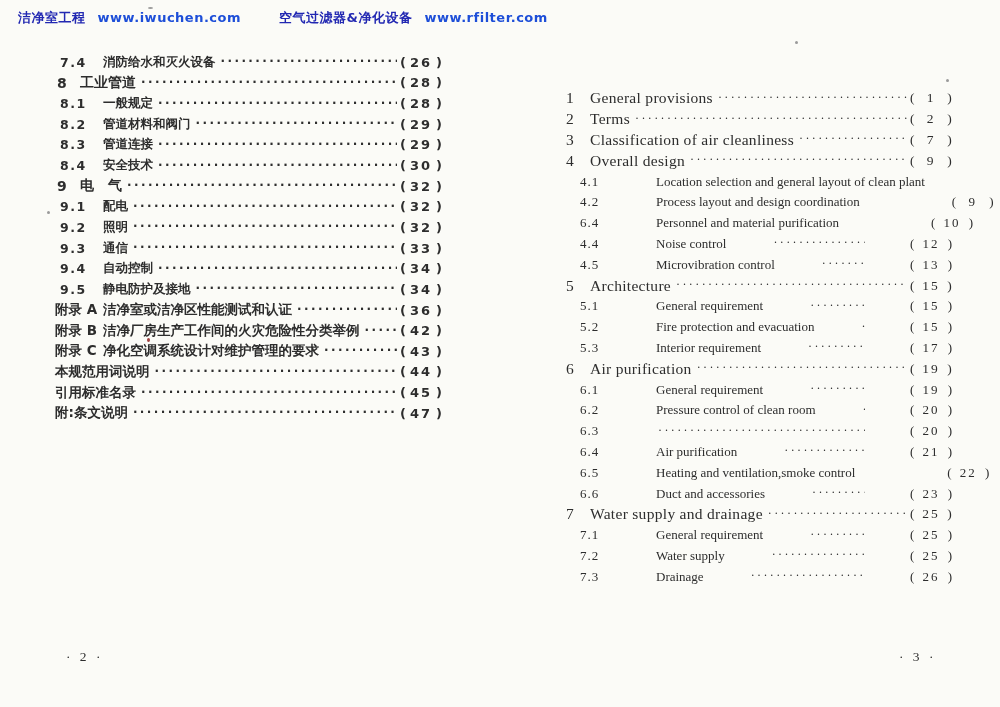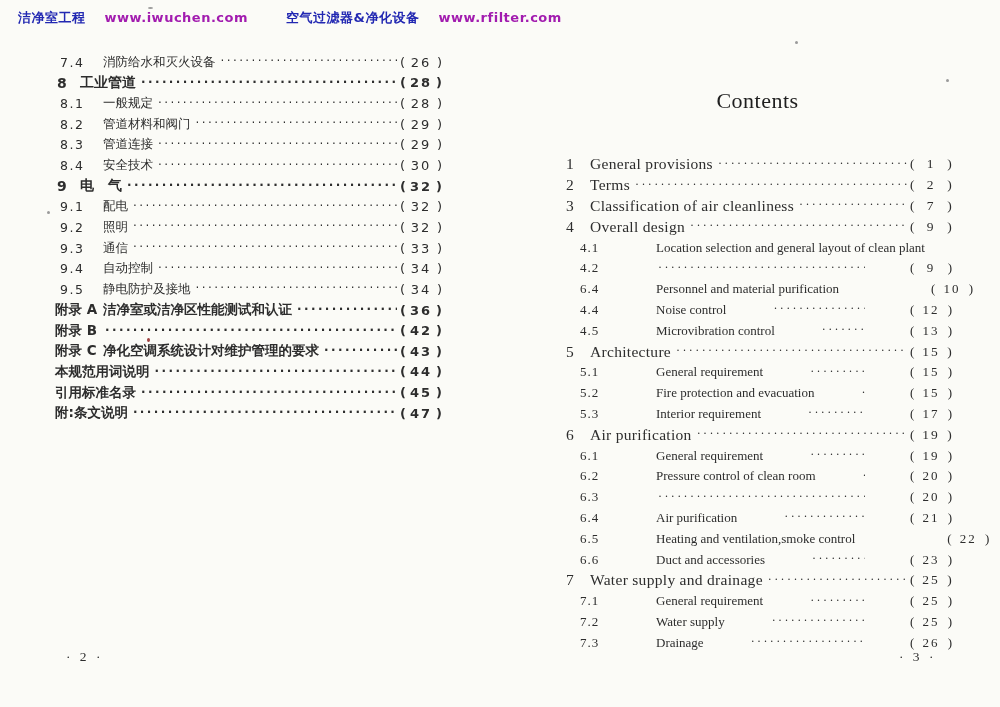--- a/index.html
+++ b/index.html
@@ -10,21 +10,21 @@
   }
   .canvas { position:absolute; inset:0; }
 
   
   .site-header {
     position:absolute; left:18px; top:9px;
     font-family:"DejaVu Sans", sans-serif;
     font-size:13px; font-weight:700; color:#2228b2; letter-spacing:0.5px;
     white-space:nowrap;
   }
-  .site-header .url { margin-left:14px; color:#a21caf; text-decoration:none; }
+  .site-header .url { margin-left:7px; color:#1d4ed8; text-decoration:none; }
   .site-header .gap { display:inline-block; width:28px; }
 
   
   .page { position:absolute; }
   .page-left  { left:55px;  top:52px; width:387px; }
   .page-right { left:563px; top:88px; width:389px; }
 
   .contents-title {
     margin:0 0 40px 0; text-align:center;
     font-family:"Liberation Serif", serif;
@@ -44,21 +44,21 @@
     margin:0 3px 0 2px; position:relative; top:-1px;
   }
   .leader::after {
     content:"········································································································································································";
   }
 
   .pagenum { flex:none; width:42px; display:flex; align-items:center; font-size:13px; color:#2d2d2d; }
   .pg-digits { flex:1; text-align:center; letter-spacing:2px; }
 
   
-  .page-left .lvl-sub { font-size:12.5px; font-weight:400; padding-left:5px;justify-content:space-between; }
+  .page-left .lvl-sub { font-size:12.5px; font-weight:700; padding-left:5px;justify-content:space-between; }
   .page-left .lvl-sub .num { width:43px; letter-spacing:1.5px; }
   .page-left .lvl-main { font-size:14px; font-weight:700; padding-left:2px; }
   .page-left .lvl-main .num { width:23px; }
   .page-left .lvl-appendix { font-size:13.5px; font-weight:700; }
   .page-left .lvl-appendix .num { width:48px; }
 
   
   .page-right .lvl-main { font-size:15.5px; letter-spacing:0.3px; padding-left:3px; }
   .page-right .lvl-main .num { width:24px; }
   .page-right .lvl-main .pagenum { font-size:13.5px; }
@@ -221,20 +221,21 @@
           <span class="title">洁净室或洁净区性能测试和认证</span>
           <span class="leader"></span>
           <span class="pagenum">
             <span>(</span>
             <span class="pg-digits">36</span>
             <span>)</span>
           </span>
         </div>
         <div class="toc-row lvl-appendix">
           <span class="num">附录 B</span>
+          <span class="title">洁净厂房生产工作间的火灾危险性分类举例</span>
           <span class="leader"></span>
           <span class="pagenum">
             <span>(</span>
             <span class="pg-digits">42</span>
             <span>)</span>
           </span>
         </div>
         <div class="toc-row lvl-appendix">
           <span class="num">附录 C</span>
           <span class="title">净化空调系统设计对维护管理的要求</span>
@@ -269,21 +270,20 @@
           <span class="pagenum">
             <span>(</span>
             <span class="pg-digits">47</span>
             <span>)</span>
           </span>
         </div>
       </div>
   </div>
 
   <div class="page page-right">
-    <h1 class="contents-title">Contents</h1>
     <div class="rows">
         <div class="toc-row lvl-main">
           <span class="num">1</span>
           <span class="title">General provisions</span>
           <span class="leader"></span>
           <span class="pagenum">
             <span>(</span>
             <span class="pg-digits">1</span>
             <span>)</span>
           </span>
@@ -323,20 +323,21 @@
           <span class="title">Location selection and general layout of clean plant</span>
           <span class="leader"></span>
           <span class="pagenum">
             <span>(</span>
             <span class="pg-digits">9</span>
             <span>)</span>
           </span>
         </div>
         <div class="toc-row lvl-sub">
           <span class="num">4.2</span>
+          <span class="title">Process layout and design coordination</span>
           <span class="leader"></span>
           <span class="pagenum">
             <span>(</span>
             <span class="pg-digits">9</span>
             <span>)</span>
           </span>
         </div>
         <div class="toc-row lvl-sub">
           <span class="num">6.4</span>
           <span class="title">Personnel and material purification</span>

